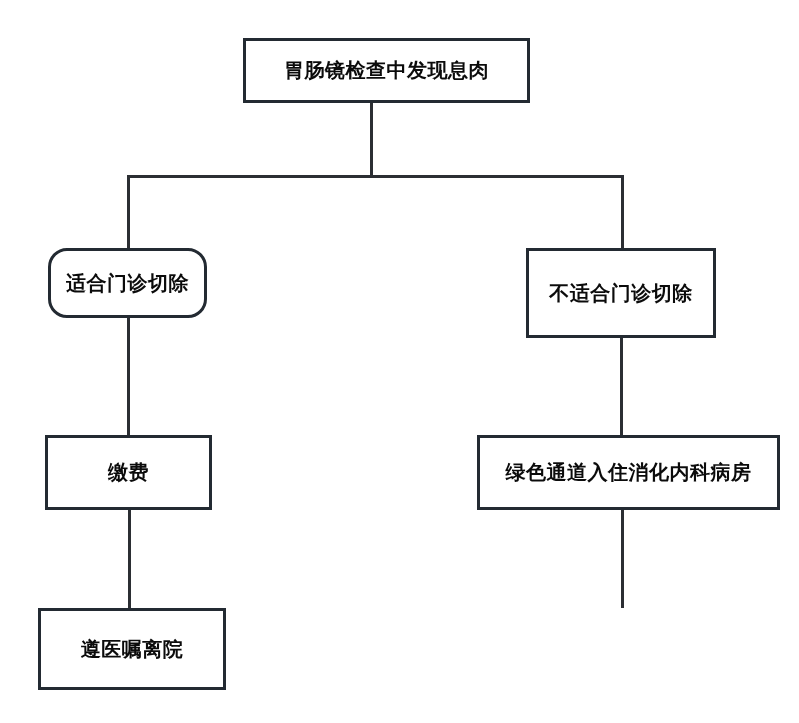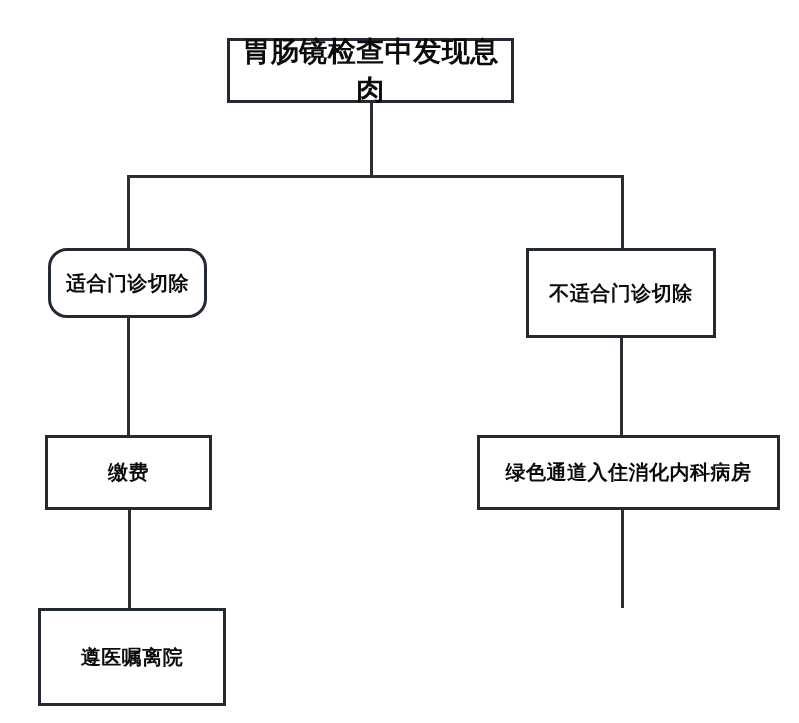--- a/index.html
+++ b/index.html
@@ -24,34 +24,35 @@
     align-items: center;
     justify-content: center;
     text-align: center;
     color: #0b0b0b;
     font-weight: bold;
     font-size: 20px;
     letter-spacing: 0.5px;
     z-index: 2;
   }
   .node.root {
-    font-size: 28px;
+    font-size: 20px;
+    margin-left: 16px;
   }
   .edge {
     position: absolute;
     background: #2b2e33;
     z-index: 1;
   }
   
   .n-root   { left:227px; top:38px;  width:287px; height:65px; }
   .n-left1  { left:48px;  top:248px; width:159px; height:70px;border-radius:19px; }
   .n-right1 { left:526px; top:248px; width:190px; height:90px; }
   .n-left2  { left:45px;  top:435px; width:167px; height:75px; }
   .n-right2 { left:477px; top:435px; width:303px; height:75px; }
-  .n-left3  { left:38px;  top:608px; width:188px; height:98px; }
+  .n-left3  { left:38px;  top:608px; width:188px; height:82px; }
   .n-right3 { left:533px; top:608px; width:180px; height:76px; }
   
   .e-root-down    { left:370px; top:101px; width:3px;   height:76px; }
   .e-branch-h     { left:127px; top:175px; width:497px; height:3px;  }
   .e-branch-left  { left:127px; top:175px; width:3px;   height:73px; }
   .e-branch-right { left:621px; top:175px; width:3px;   height:73px; }
   .e-left-1-2     { left:127px; top:316px; width:3px;   height:119px;}
   .e-right-1-2    { left:620px; top:316px; width:3px;   height:119px;}
   .e-left-2-3     { left:128px; top:508px; width:3px;   height:100px;}
   .e-right-2-3    { left:621px; top:508px; width:3px;   height:100px;}

